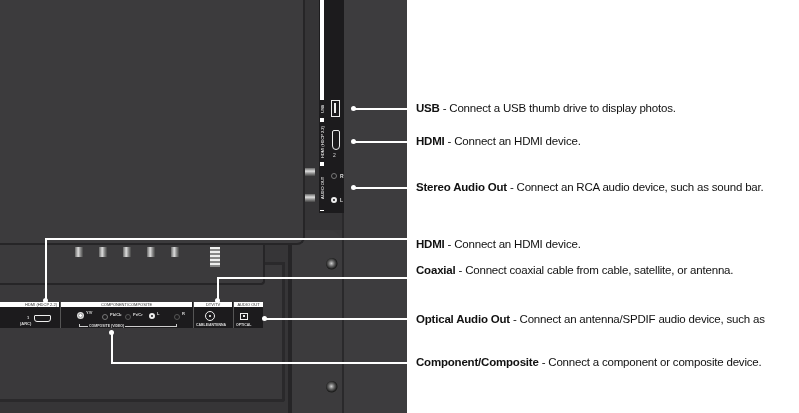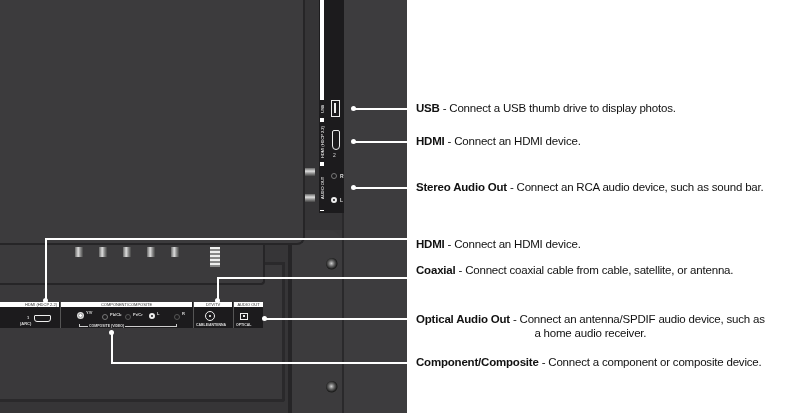--- a/index.html
+++ b/index.html
@@ -152,17 +152,16 @@
   <b>Stereo Audio Out</b><span> - Connect an RCA audio device, such as sound bar.</span>
 </div>
 <div class="callout" style="top:237px;">
   <b>HDMI</b><span> - Connect an HDMI device.</span>
 </div>
 <div class="callout" style="top:263px;">
   <b>Coaxial</b><span> - Connect coaxial cable from cable, satellite, or antenna.</span>
 </div>
 <div class="callout" style="top:312px;">
   <b>Optical Audio Out</b><span> - Connect an antenna/SPDIF audio device, such as</span><br>
-  <span>a home audio receiver.</span>
 </div>
 <div class="callout" style="top:355px;">
   <b>Component/Composite</b><span> - Connect a component or composite device.</span>
 </div>
 
 </body></html>

